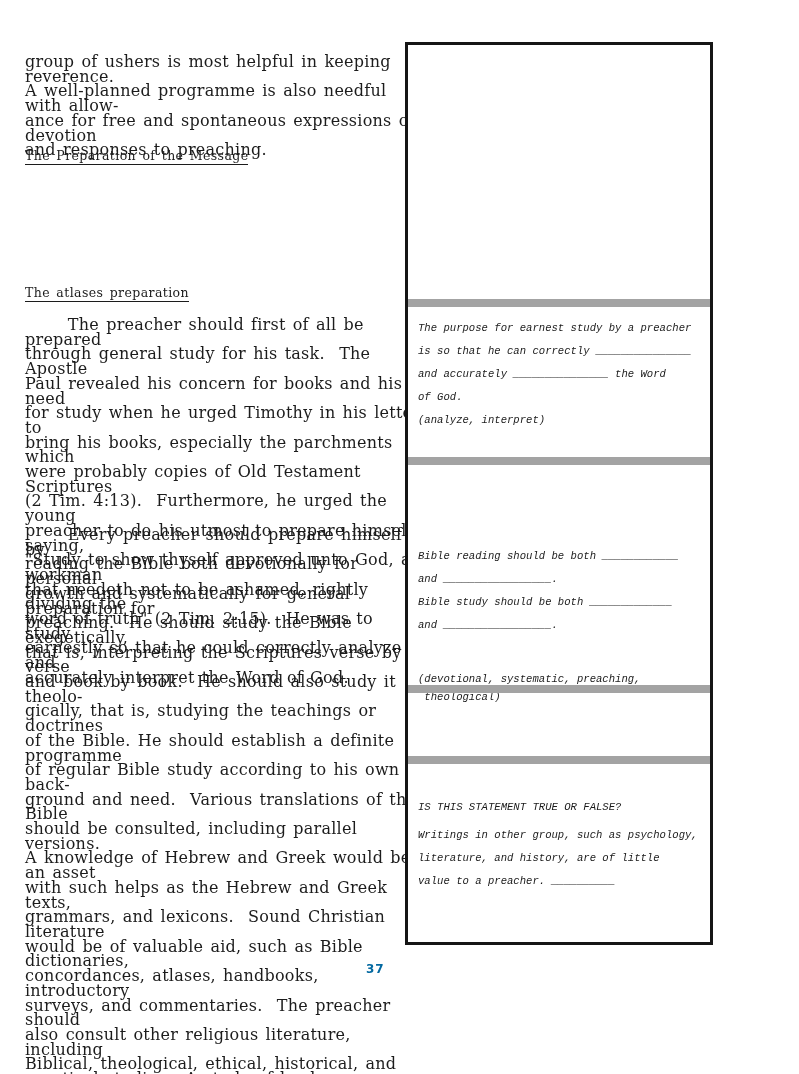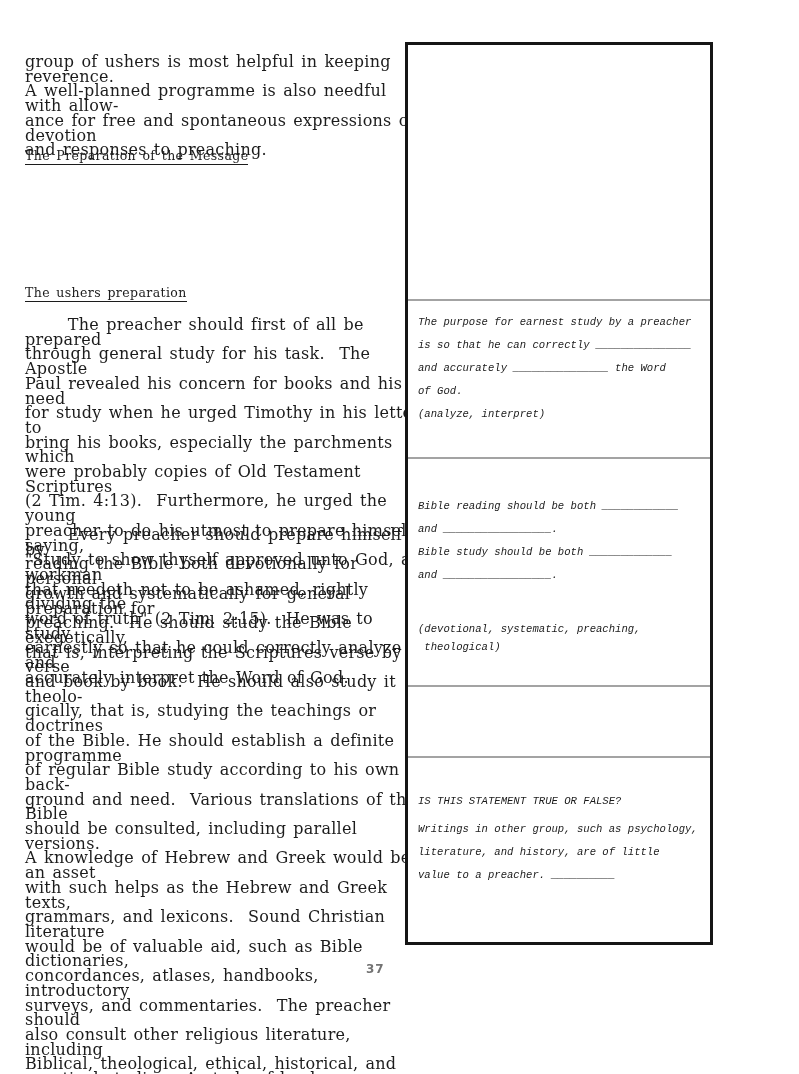--- a/index.html
+++ b/index.html
@@ -44,24 +44,24 @@
     top: 42px;
     width: 308px;
     height: 903px;
     border: 3px solid #151515;
     box-sizing: border-box;
     display: flex;
     flex-direction: column;
     background: #ffffff;
   }
   .panel { box-sizing: border-box; width: 100%; }
-  .panel.bordered { border-top: 2px solid #a3a3a3; }
+  .panel.bordered { border-top: 8px solid #a3a3a3; }
   .panel-1 { height: 255px; }
   .panel-2 { height: 158px; padding-top: 10px; }
-  .panel-3 { height: 228px; padding-top: 36px; }
+  .panel-3 { height: 228px; padding-top: 80px; }
   .panel-4 { height: 72px; }
   .panel-5 { height: 186px; padding-top: 32px; }
   .ws-text {
     font-family: "Liberation Mono", "DejaVu Sans Mono", monospace;
     font-style: italic;
     font-size: 10.6px;
     line-height: 23px;
     color: #1a1a1a;
     white-space: pre-wrap;
     padding: 0 2px 0 10px;
@@ -71,37 +71,37 @@
   .ws-statement { margin-top: 5px; }
   
   #page-number {
     position: absolute;
     left: 366px;
     top: 962px;
     font-family: "DejaVu Sans", sans-serif;
     font-size: 12px;
     font-weight: 700;
     letter-spacing: 1px;
-    color: #737373;
+    color: #0369a1;
   }
 </style>
 </head>
 <body>
 
 <div id="page">
 
   <div class="body-text" style="top:55px">group of ushers is most helpful in keeping reverence.
 A well-planned programme is also needful with allow-
 ance for free and spontaneous expressions of devotion
 and responses to preaching.</div>
 
   <div class="heading-wrap centered" style="top:148px"><span class="u">The Preparation of the Message</span></div>
 
 
-  <div class="heading-wrap" style="top:285px"><span class="u">The ushers preparation</span></div>
+  <div class="heading-wrap" style="top:285px"><span class="u">The atlases preparation</span></div>
 
   <div class="body-text" style="top:318px">      The preacher should first of all be prepared
 through general study for his task.  The Apostle
 Paul revealed his concern for books and his need
 for study when he urged Timothy in his letter to
 bring his books, especially the parchments which
 were probably copies of Old Testament Scriptures
 (2 Tim. 4:13).  Furthermore, he urged the young
 preacher to do his utmost to prepare himself saying,
 "Study to show thyself approved unto God, a workman

